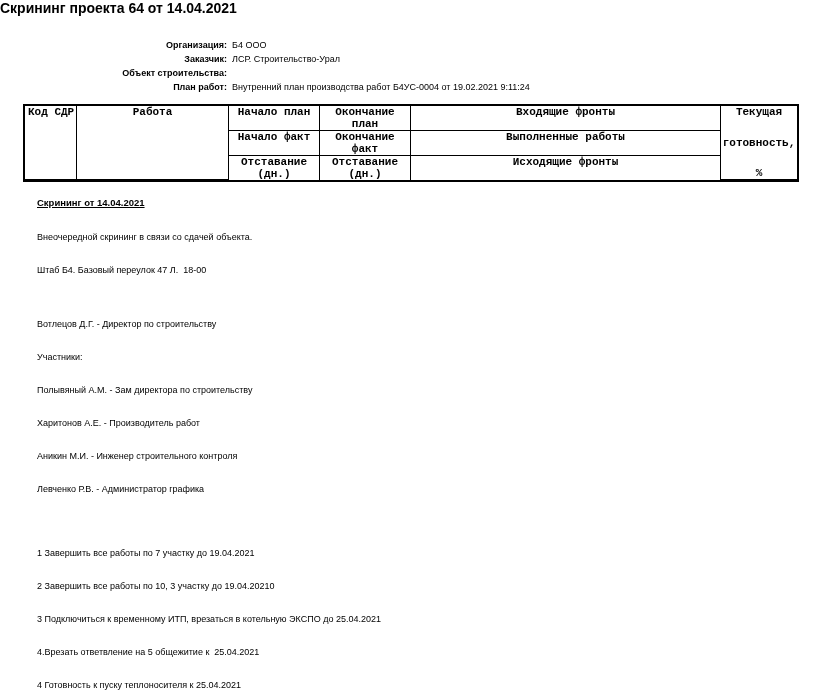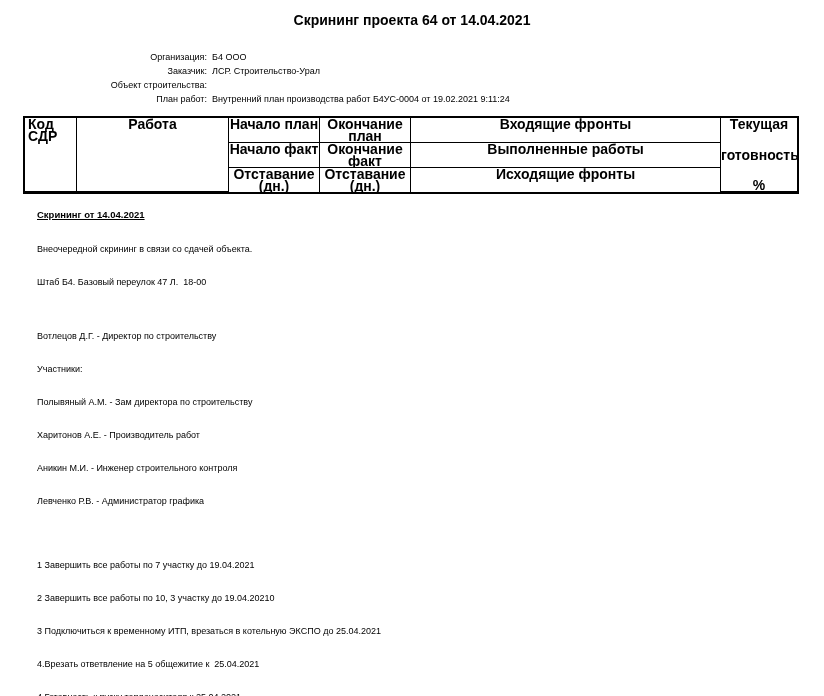--- a/index.html
+++ b/index.html
@@ -1,34 +1,34 @@
 <!DOCTYPE html>
 <html><head>
 <meta charset="utf-8">
 <style>
   html,body{margin:0;padding:0;}
   body{
     width:824px;height:696px;overflow:hidden;background:#fff;color:#000;
     font-family:"Liberation Sans","DejaVu Sans",sans-serif;
   }
-  .page-title{margin-top:12px;text-align:center;font-size:14px;font-weight:bold;}
+  .page-title{font-size:14px;font-weight:bold;}
   
   .meta{margin-top:22px;}
   .mrow{display:flex;line-height:14px;font-size:9px;}
-  .mlabel{width:207px;text-align:right;font-weight:normal;white-space:pre;}
+  .mlabel{width:207px;text-align:right;font-weight:bold;white-space:pre;padding-left:20px;}
   .mval{margin-left:5px;white-space:pre;}
   
   .htbl{
     display:grid;grid-template-columns:52px 152px 91px 91px 310px 76px;
     width:772px;margin:10px 0 0 23px;border:2px solid #000;background:#fff;
   }
   .htbl .hc{
     border-right:1px solid #000;border-bottom:1px solid #000;
-    font-size:14px;font-weight:bold;line-height:12px;min-height:13px;
-    text-align:center;padding:0 0;overflow:hidden;
+    font-size:11px;font-weight:bold;line-height:12px;min-height:13px;
+    text-align:center;padding:0 0;overflow:hidden;font-family:Liberation Mono, monospace;
   }
   .htbl .hc.last{border-right:none;}
   .htbl .hc.bot{border-bottom:none;}
   .htbl .span3{grid-row:1/4;}
   .htbl .c1{grid-column:1;text-align:left;padding-left:3px;}
   .htbl .c2{grid-column:2;}
   .htbl .c3{grid-column:3;}
   .htbl .c4{grid-column:4;}
   .htbl .c5{grid-column:5;}
   .htbl .c6{grid-column:6;display:flex;flex-direction:column;justify-content:space-between;}

